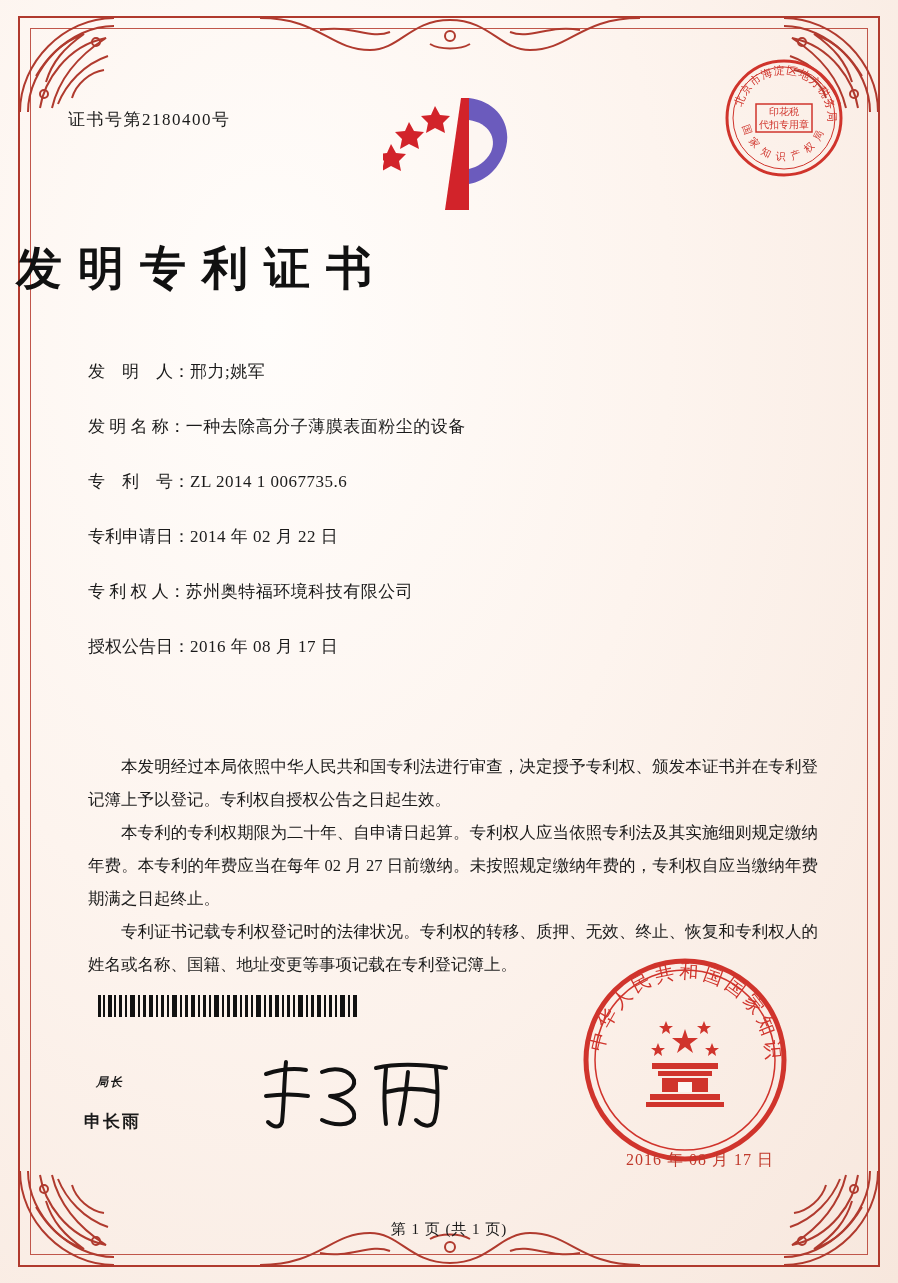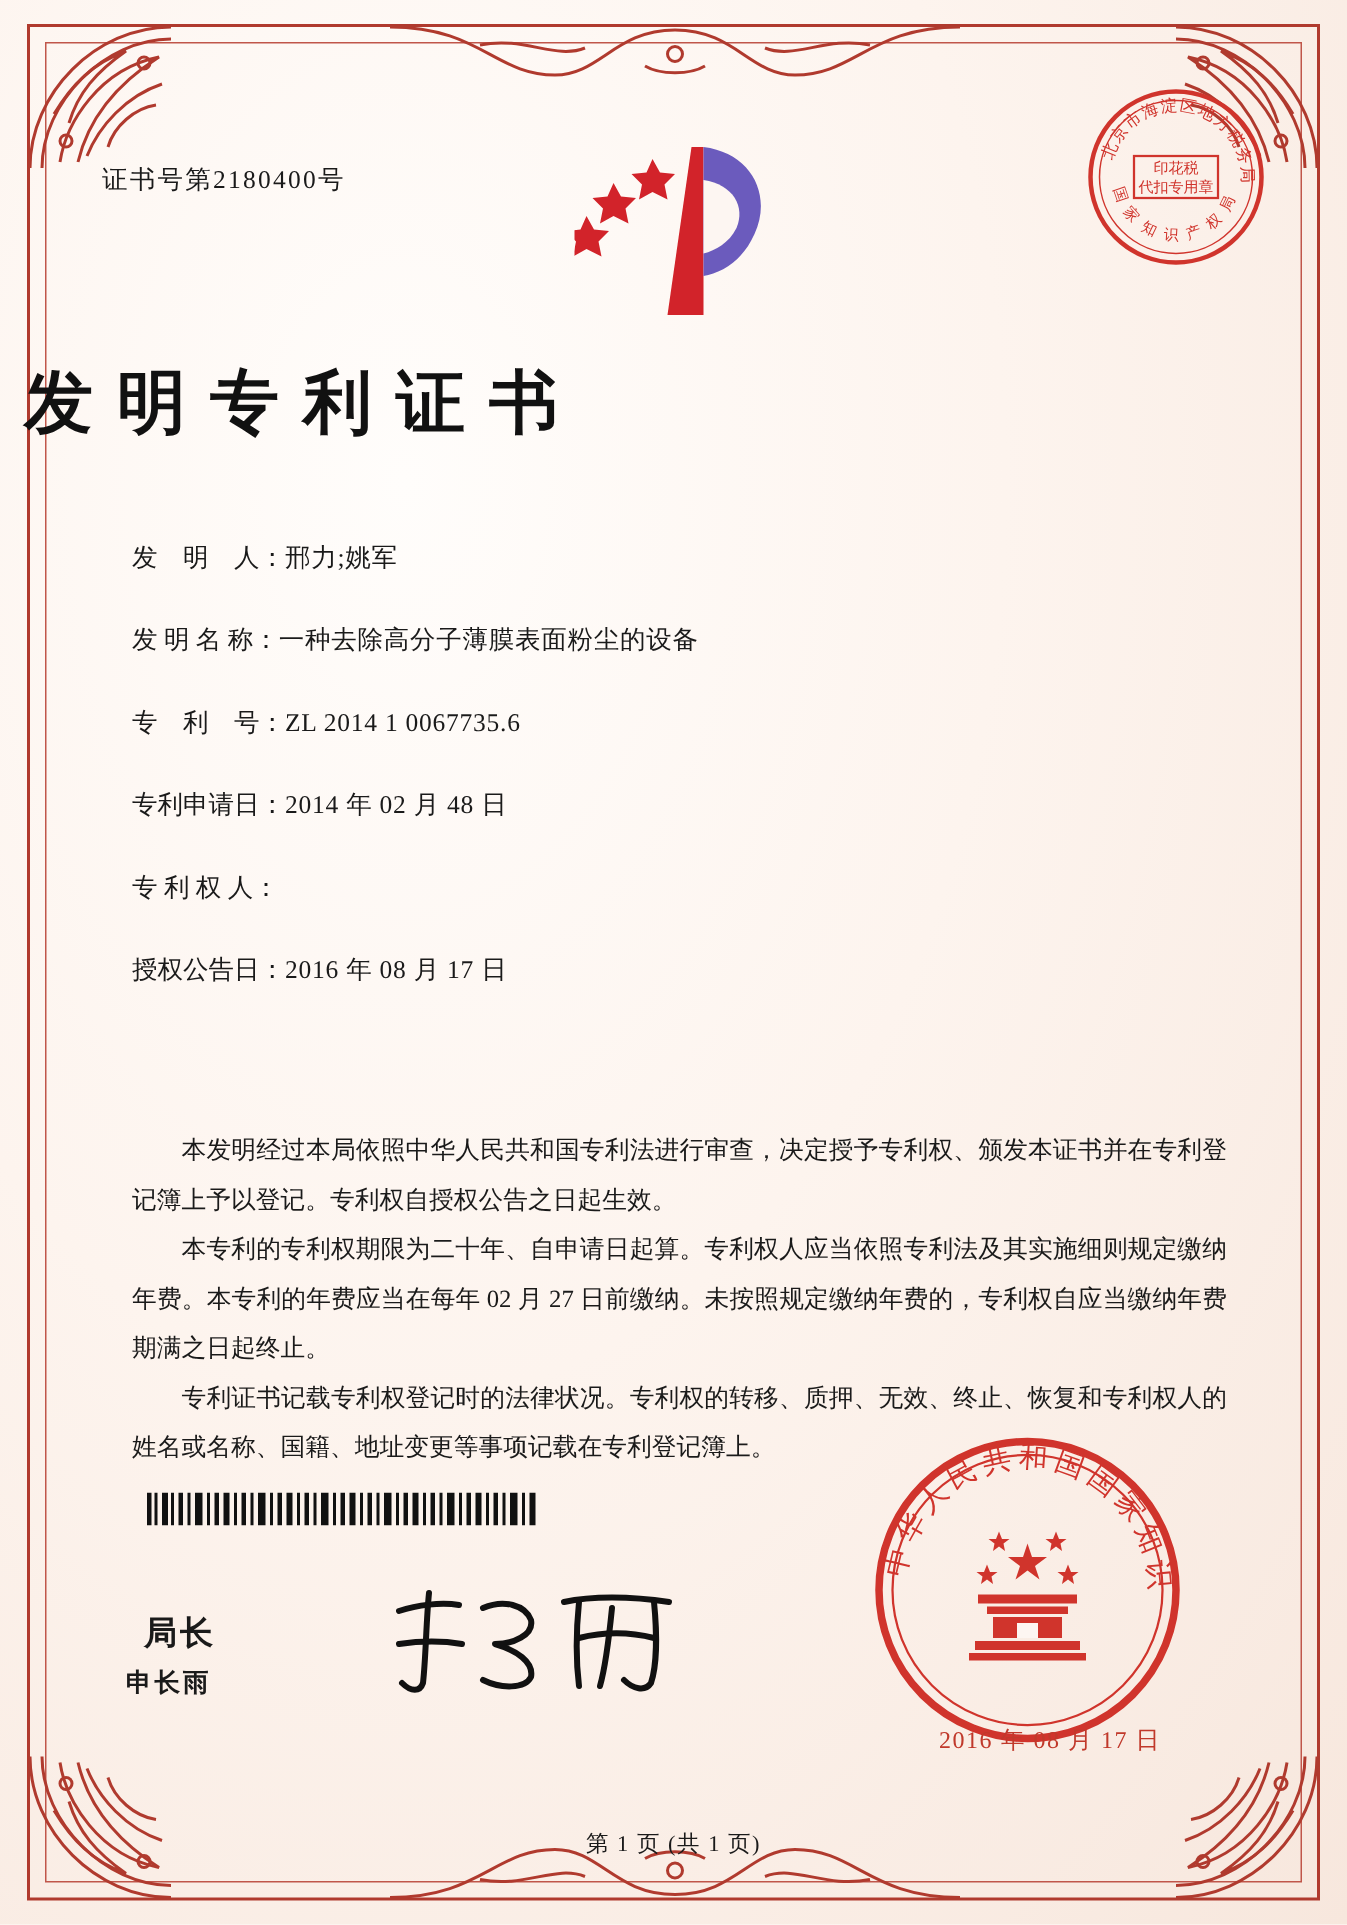--- a/index.html
+++ b/index.html
@@ -94,22 +94,23 @@
   }
   .paras p{margin:0;text-indent:2em;}
 
   
   .barcode{
     position:absolute;left:98px;top:995px;width:262px;height:22px;
   }
 
   
   .sig-label{
-    position:absolute;left:96px;top:1074px;font-size:22px;font-weight:700;
+    position:absolute;left:96px;top:1074px;font-size:12px;font-weight:700;
     letter-spacing:2px;
+    font-style:italic;
   }
   .sig-name{
     position:absolute;left:84px;top:1110px;font-size:17px;font-weight:700;
     letter-spacing:2px;
   }
   .sig-hand{
     position:absolute;left:250px;top:1052px;width:220px;height:82px;
   }
 
   
@@ -258,24 +259,25 @@
     <div class="field">
       <span class="lbl">发 明 名 称：</span>
       <span class="val">一种去除高分子薄膜表面粉尘的设备</span>
     </div>
     <div class="field">
       <span class="lbl">专　利　号：</span>
       <span class="val">ZL 2014 1 0067735.6</span>
     </div>
     <div class="field">
       <span class="lbl">专利申请日：</span>
-      <span class="val">2014 年 02 月 48 日</span>
+      <span class="val">2014 年 02 月 22 日</span>
     </div>
     <div class="field">
       <span class="lbl">专 利 权 人：</span>
+      <span class="val">苏州奥特福环境科技有限公司</span>
     </div>
     <div class="field">
       <span class="lbl">授权公告日：</span>
       <span class="val">2016 年 08 月 17 日</span>
     </div>
   </div>
 
   <div class="paras">
     <p>本发明经过本局依照中华人民共和国专利法进行审查，决定授予专利权、颁发本证书并在专利登记簿上予以登记。专利权自授权公告之日起生效。</p>
     <p>本专利的专利权期限为二十年、自申请日起算。专利权人应当依照专利法及其实施细则规定缴纳年费。本专利的年费应当在每年 02 月 27 日前缴纳。未按照规定缴纳年费的，专利权自应当缴纳年费期满之日起终止。</p>

